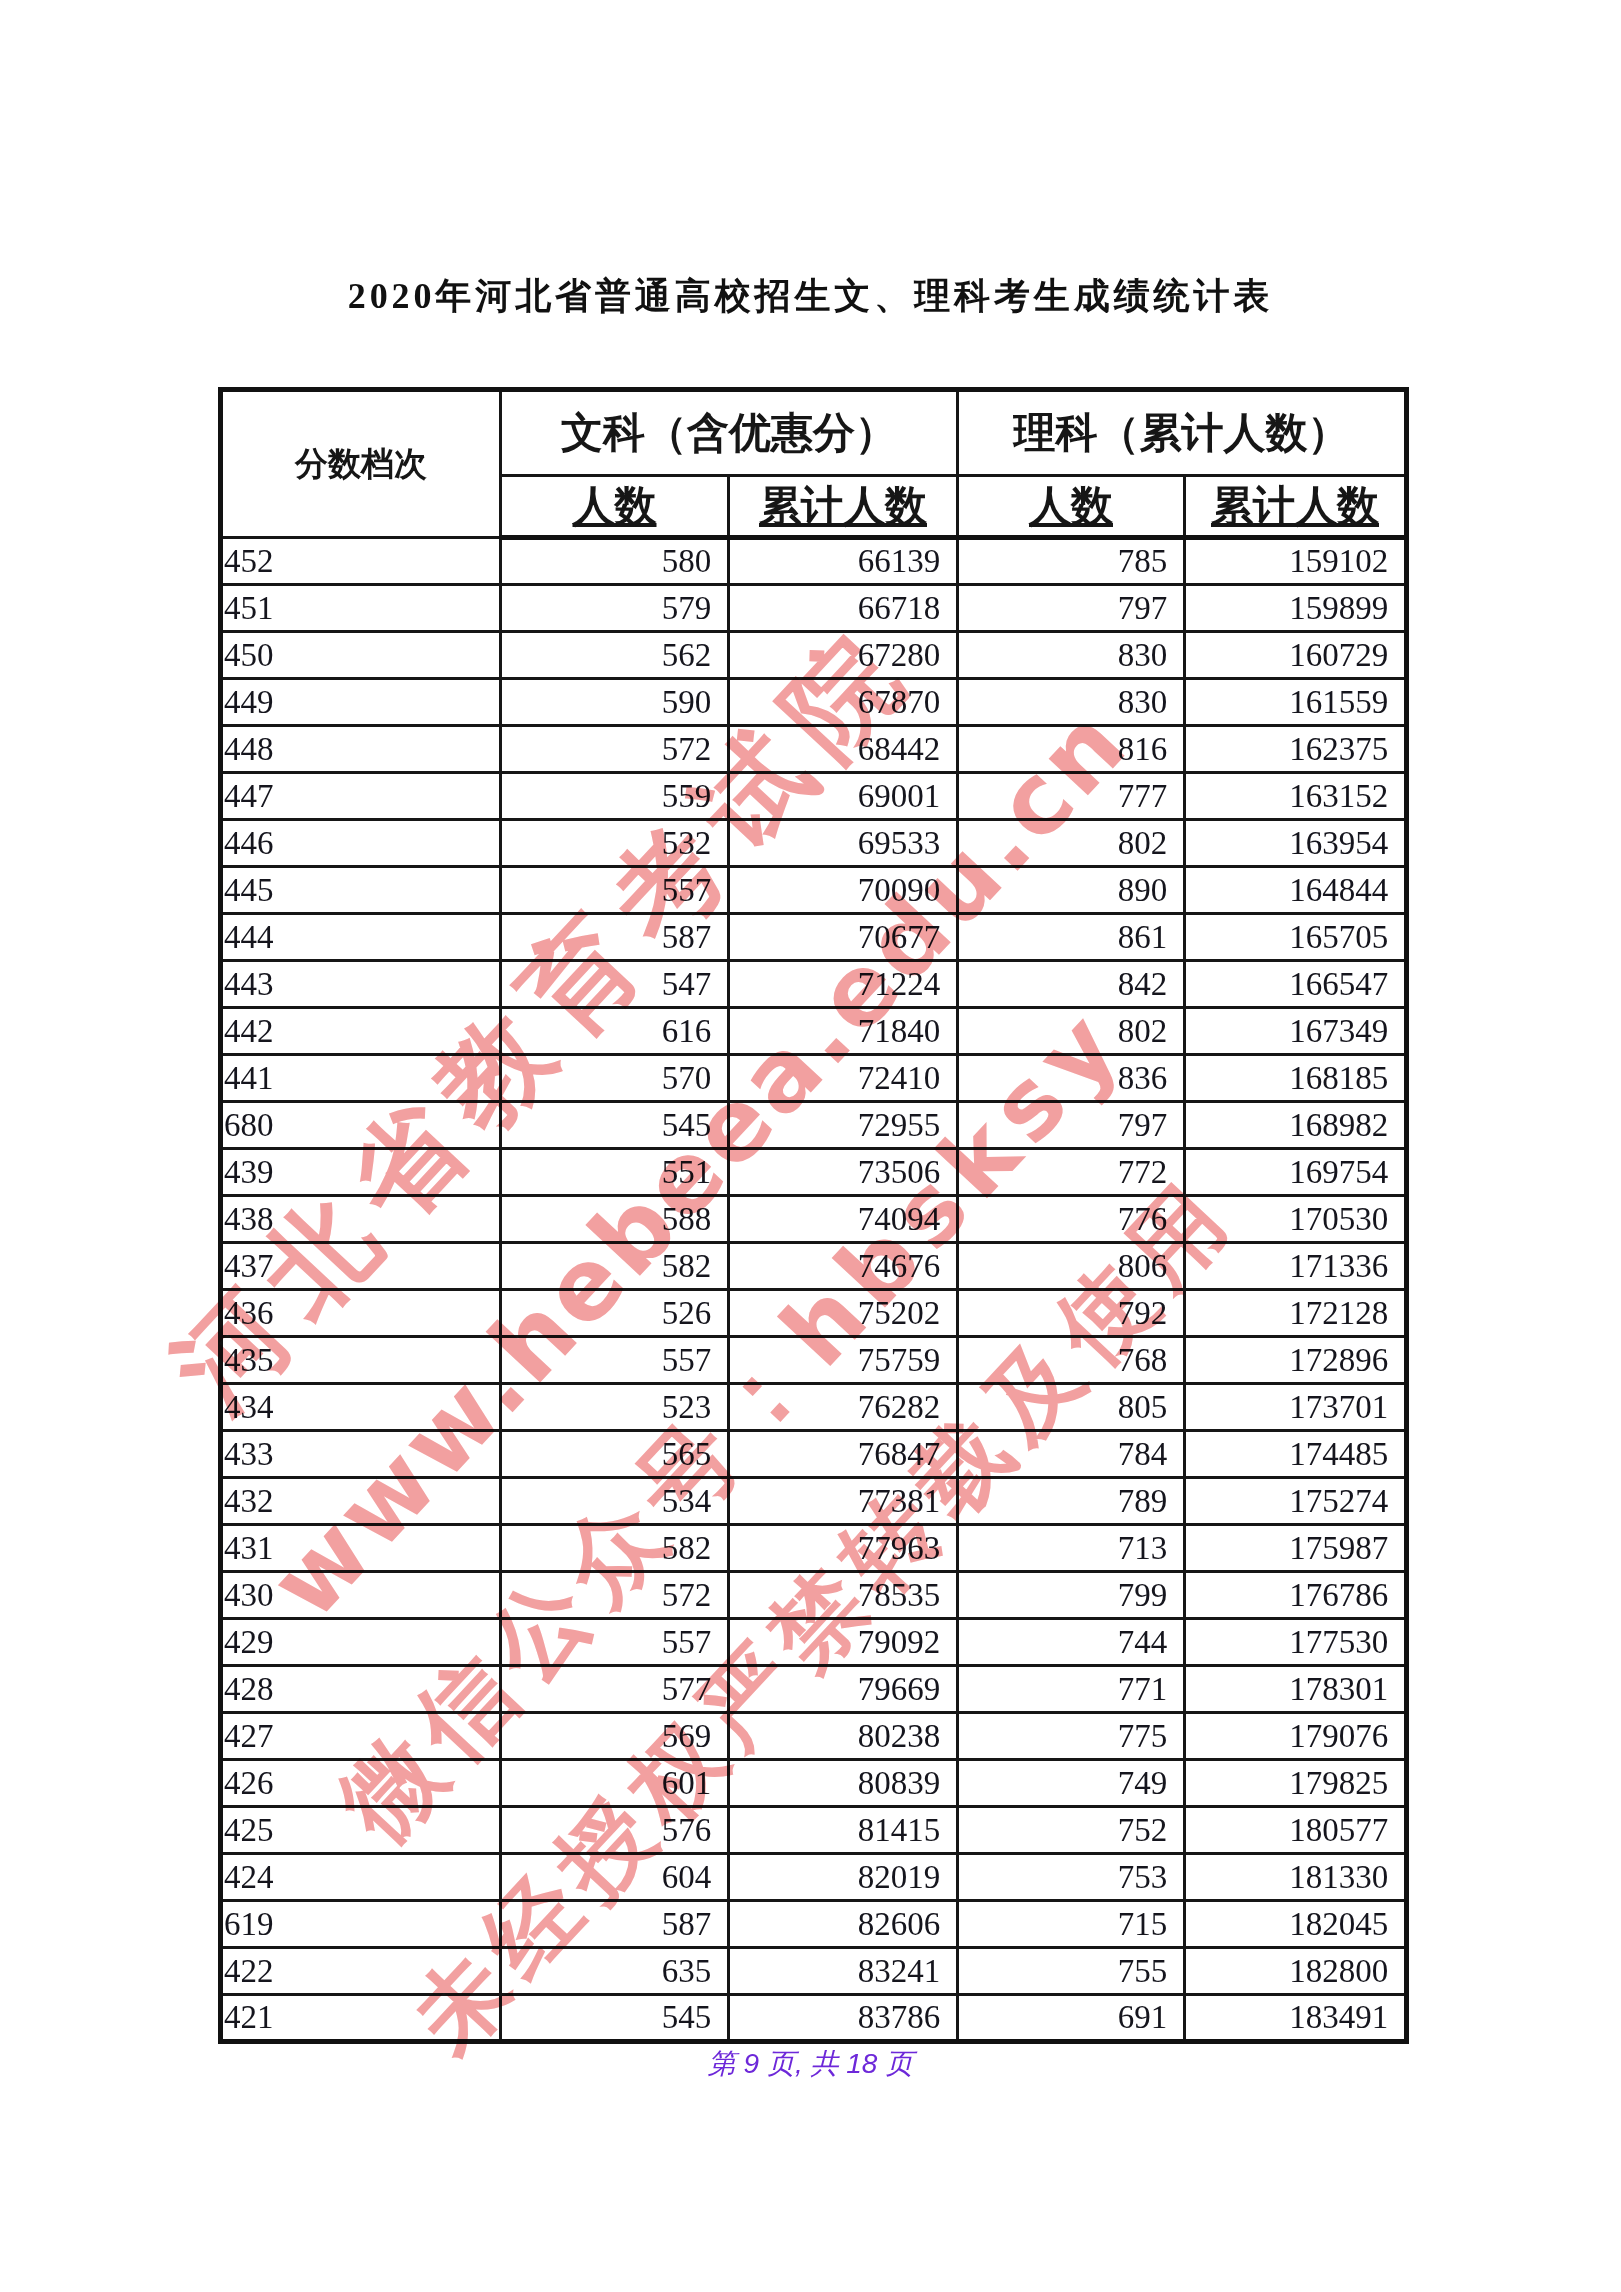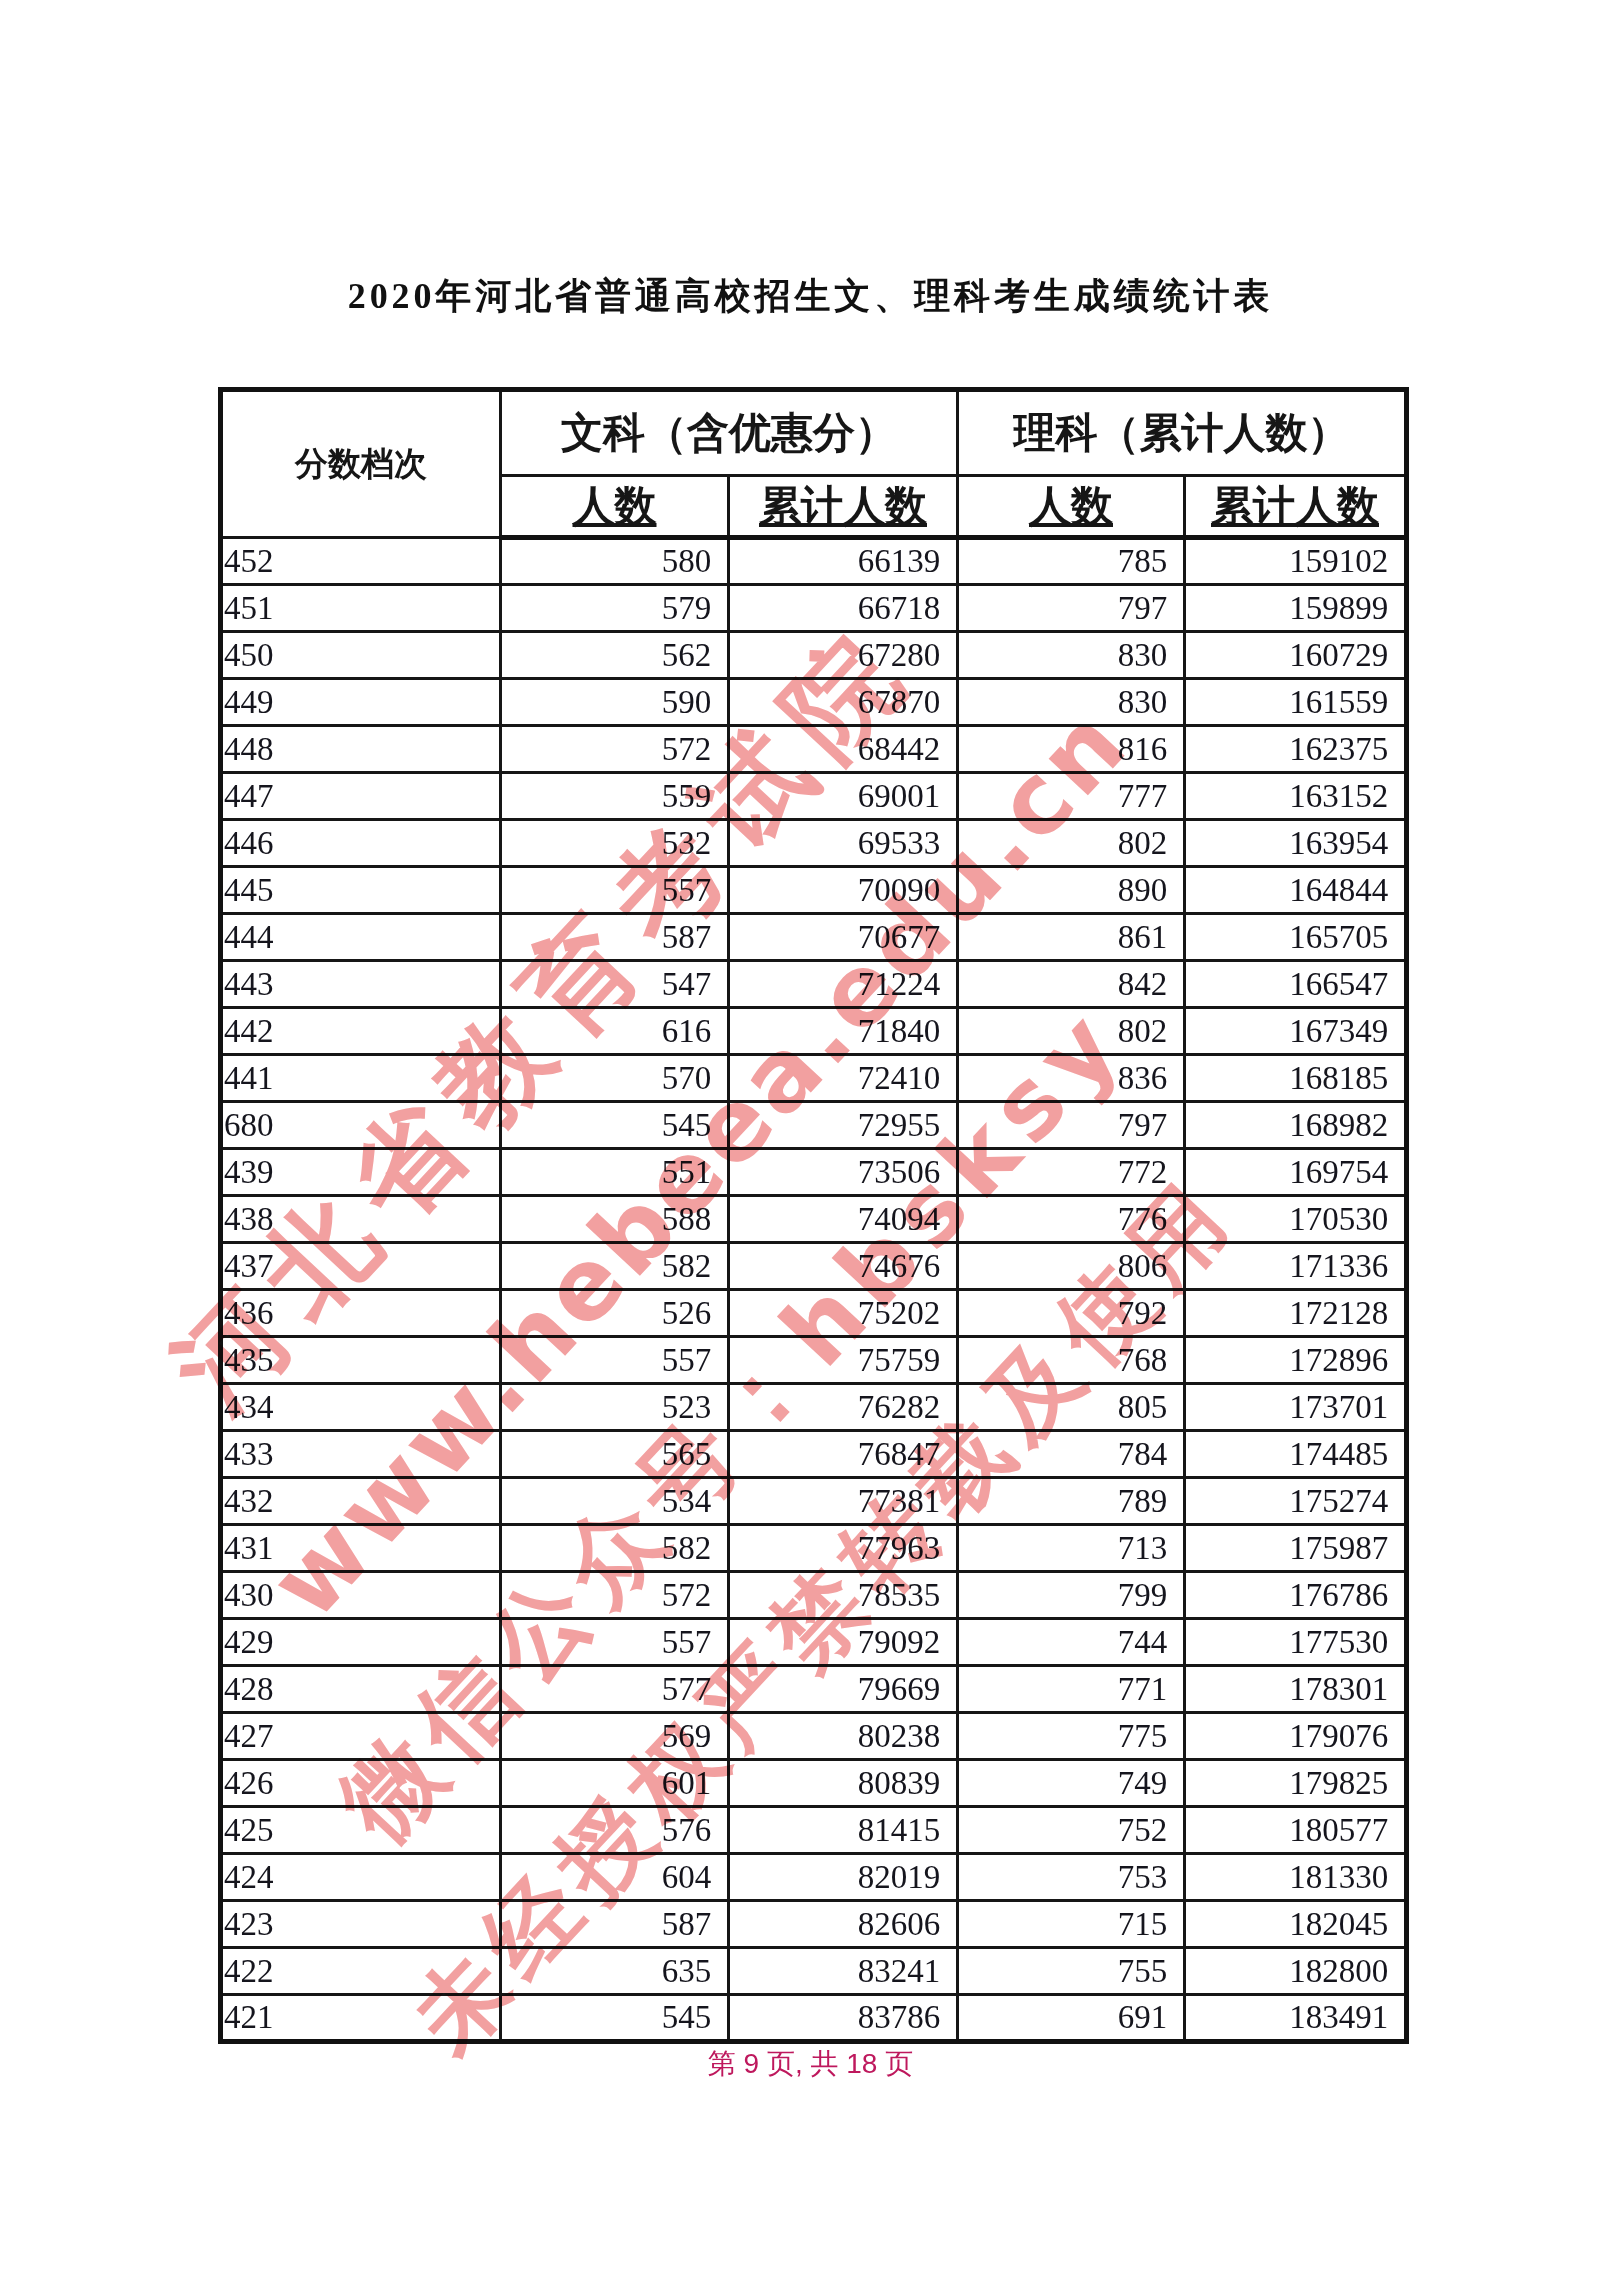--- a/index.html
+++ b/index.html
@@ -58,22 +58,23 @@
     font-family:"Liberation Serif","DejaVu Serif",serif;
   }
   td.c-score{text-align:left;}
   td.c-num{text-align:right;padding-right:15.7px;}
   
   .page-footer{
     position:absolute;
     top:2045px;left:0;width:100%;
     text-align:center;
     font-size:28px;
-    color:#be185d;
+    color:#6d28d9;
     font-family:"Liberation Sans","DejaVu Sans",sans-serif;
+    font-style:italic;
   }
   
   .watermark-layer{
     position:absolute;
     left:0;top:0;width:100%;height:100%;
     pointer-events:none;
     mix-blend-mode:multiply;
     z-index:6;
   }
   .wm-line{
@@ -317,21 +318,21 @@
             <td class="c-num">180577</td>
           </tr>
           <tr>
             <td class="c-score">424</td>
             <td class="c-num">604</td>
             <td class="c-num">82019</td>
             <td class="c-num">753</td>
             <td class="c-num">181330</td>
           </tr>
           <tr>
-            <td class="c-score">423</td>
+            <td class="c-score">619</td>
             <td class="c-num">587</td>
             <td class="c-num">82606</td>
             <td class="c-num">715</td>
             <td class="c-num">182045</td>
           </tr>
           <tr>
             <td class="c-score">422</td>
             <td class="c-num">635</td>
             <td class="c-num">83241</td>
             <td class="c-num">755</td>

